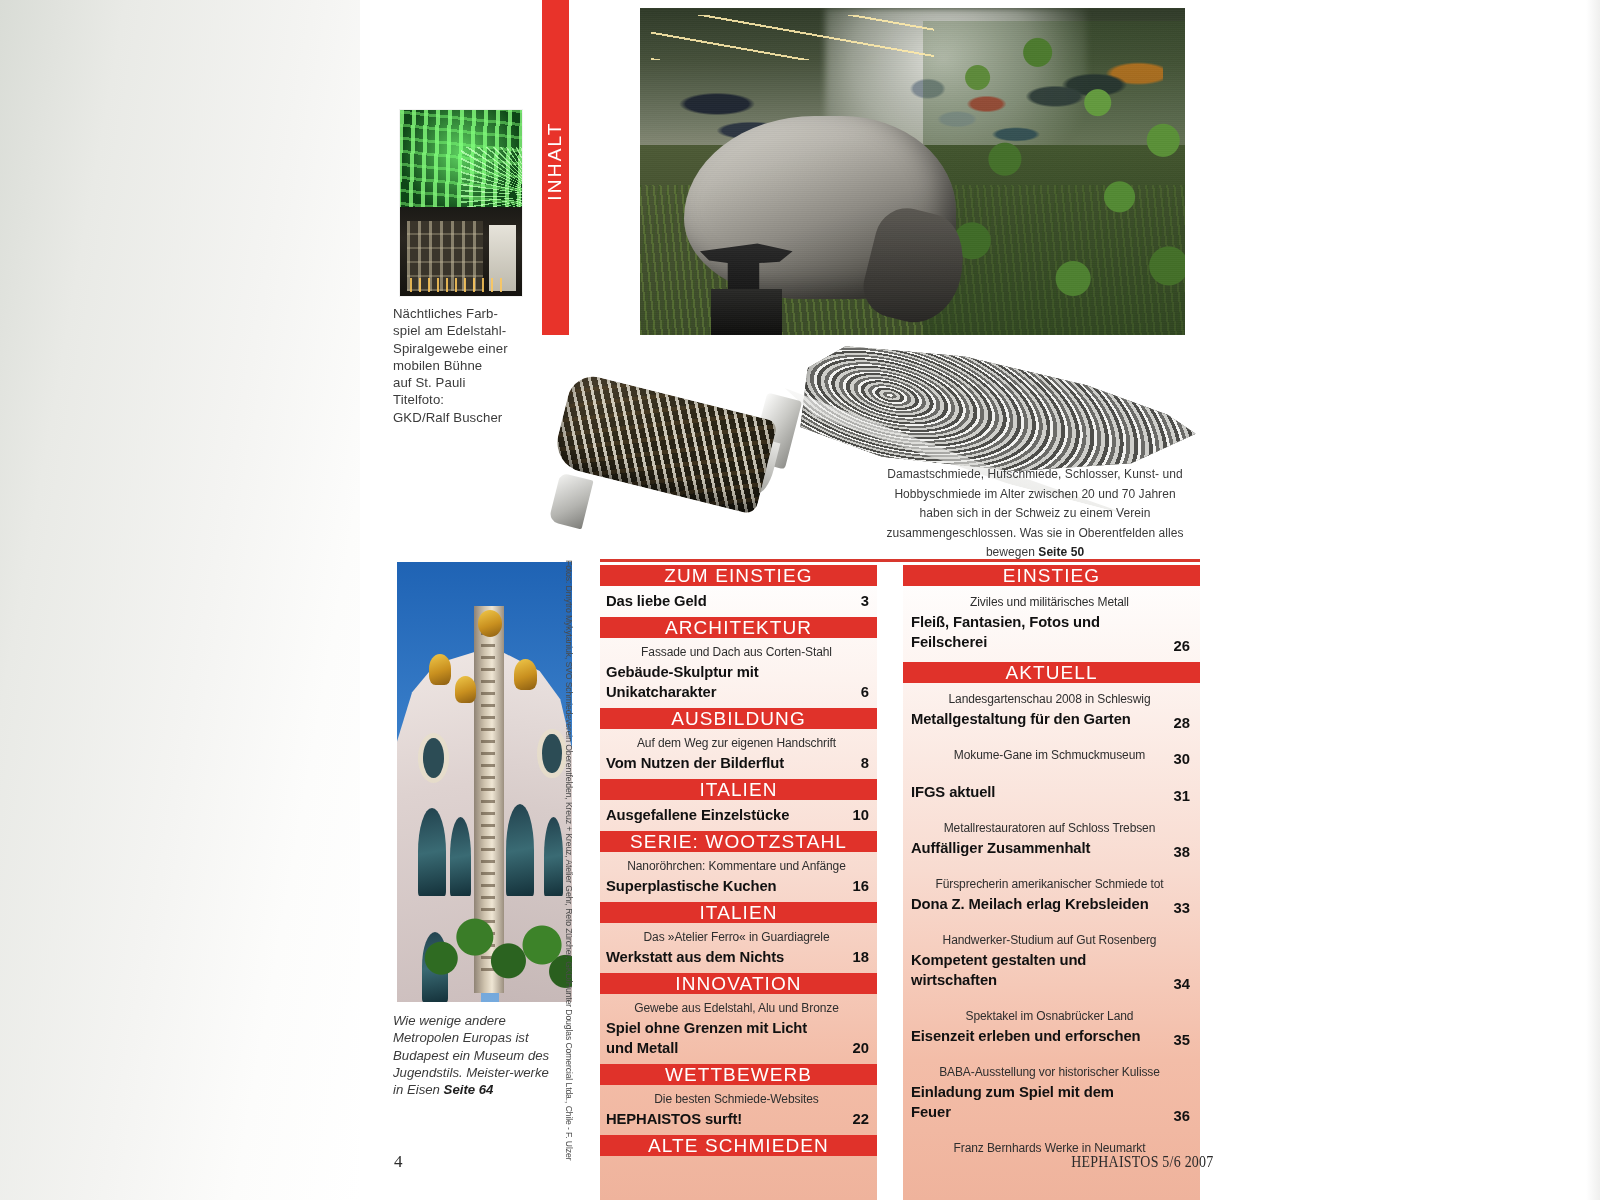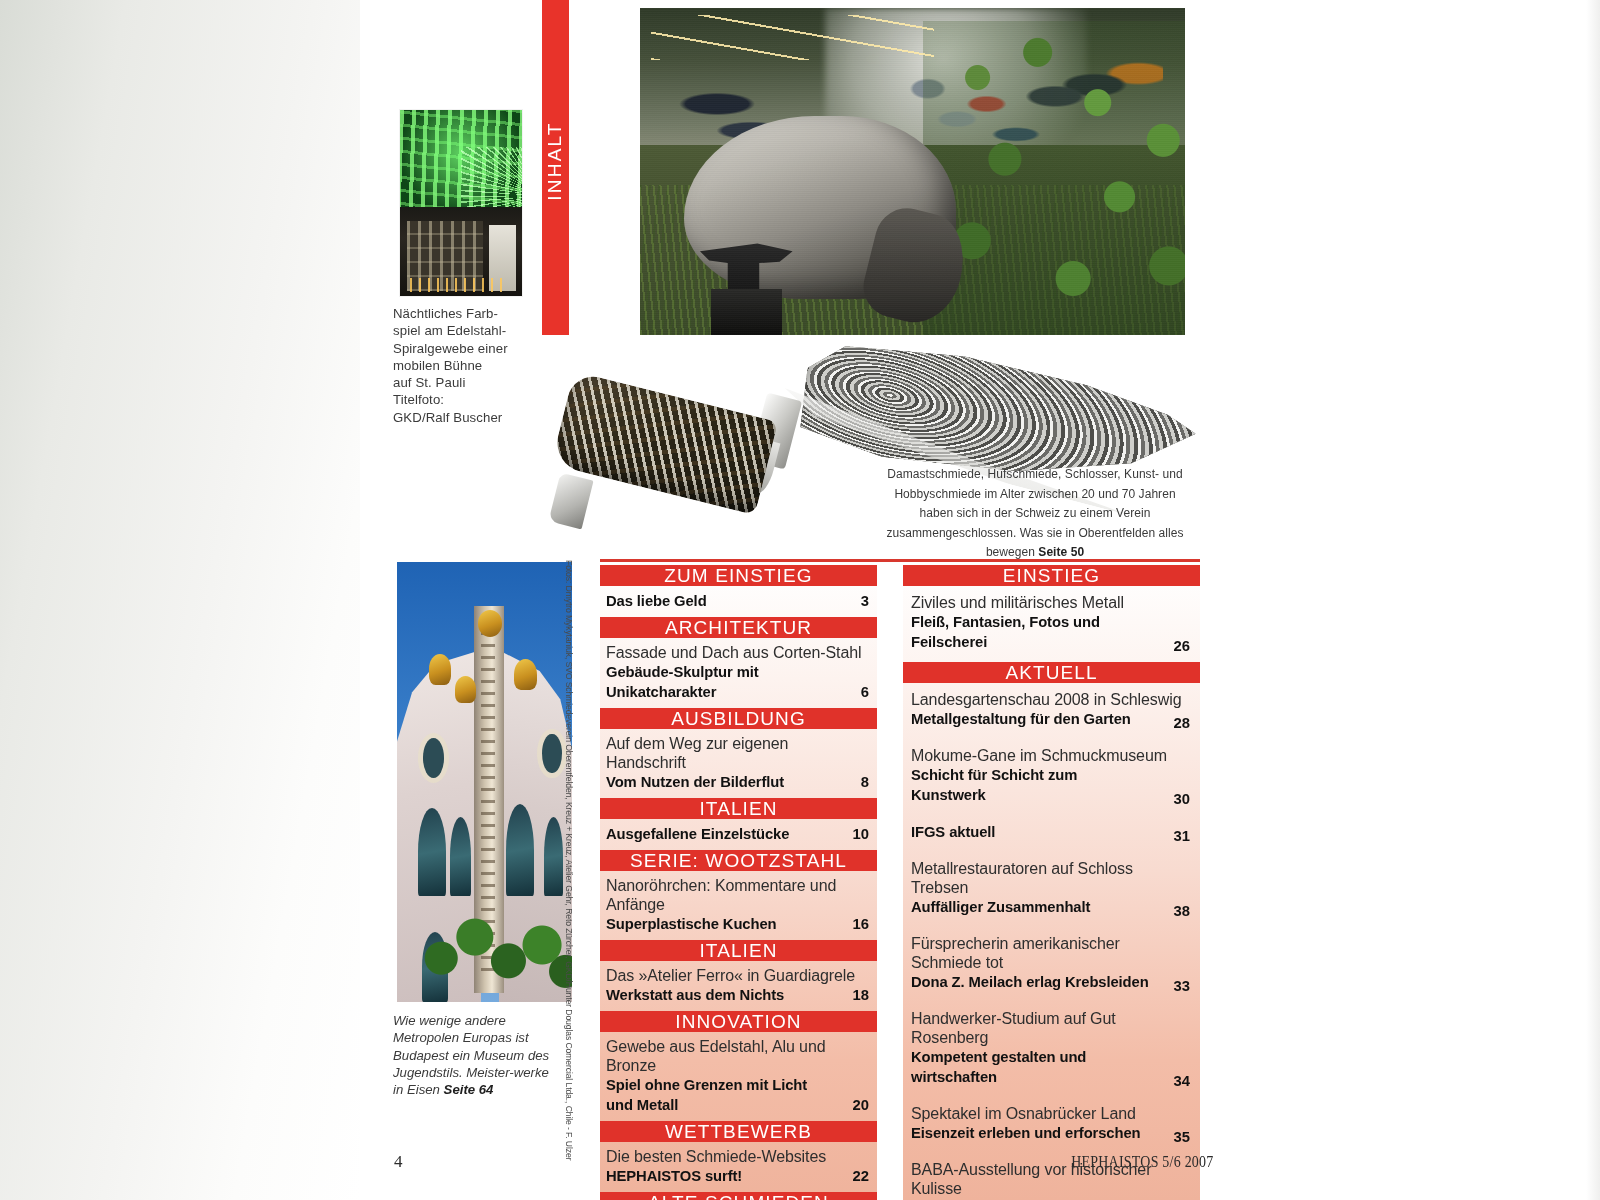--- a/index.html
+++ b/index.html
@@ -408,24 +408,25 @@
     letter-spacing: 1.1px;
     line-height: 21px;
     height: 21px;
     font-weight: 400;
   }
   .entry {
     padding: 5px 10px 6px 6px;
     position: relative;
   }
   .entry .kicker {
-    font-size: 16px;
+    font-size: 12px;
     line-height: 19px;
     color: #2e2e2e;
     letter-spacing: -0.1px;
+    text-align: center;
   }
   .entry .title {
     font-size: 14.8px;
     line-height: 20px;
     color: #111111;
     font-weight: 700;
     letter-spacing: -0.1px;
     padding-right: 34px;
   }
   .entry .pg {
@@ -607,21 +608,20 @@
         <div class="pg">26</div>
       </div>
       <div class="sec-head">AKTUELL</div>
       <div class="entry">
         <div class="kicker">Landesgartenschau 2008 in Schleswig</div>
         <div class="title">Metallgestaltung für den Garten</div>
         <div class="pg">28</div>
       </div>
       <div class="entry">
         <div class="kicker">Mokume-Gane im Schmuckmuseum</div>
-        <div class="title">Schicht für Schicht zum Kunstwerk</div>
         <div class="pg">30</div>
       </div>
       <div class="entry nokick">
         <div class="title">IFGS aktuell</div>
         <div class="pg">31</div>
       </div>
       <div class="entry">
         <div class="kicker">Metallrestauratoren auf Schloss Trebsen</div>
         <div class="title">Auffälliger Zusammenhalt</div>
         <div class="pg">38</div>

